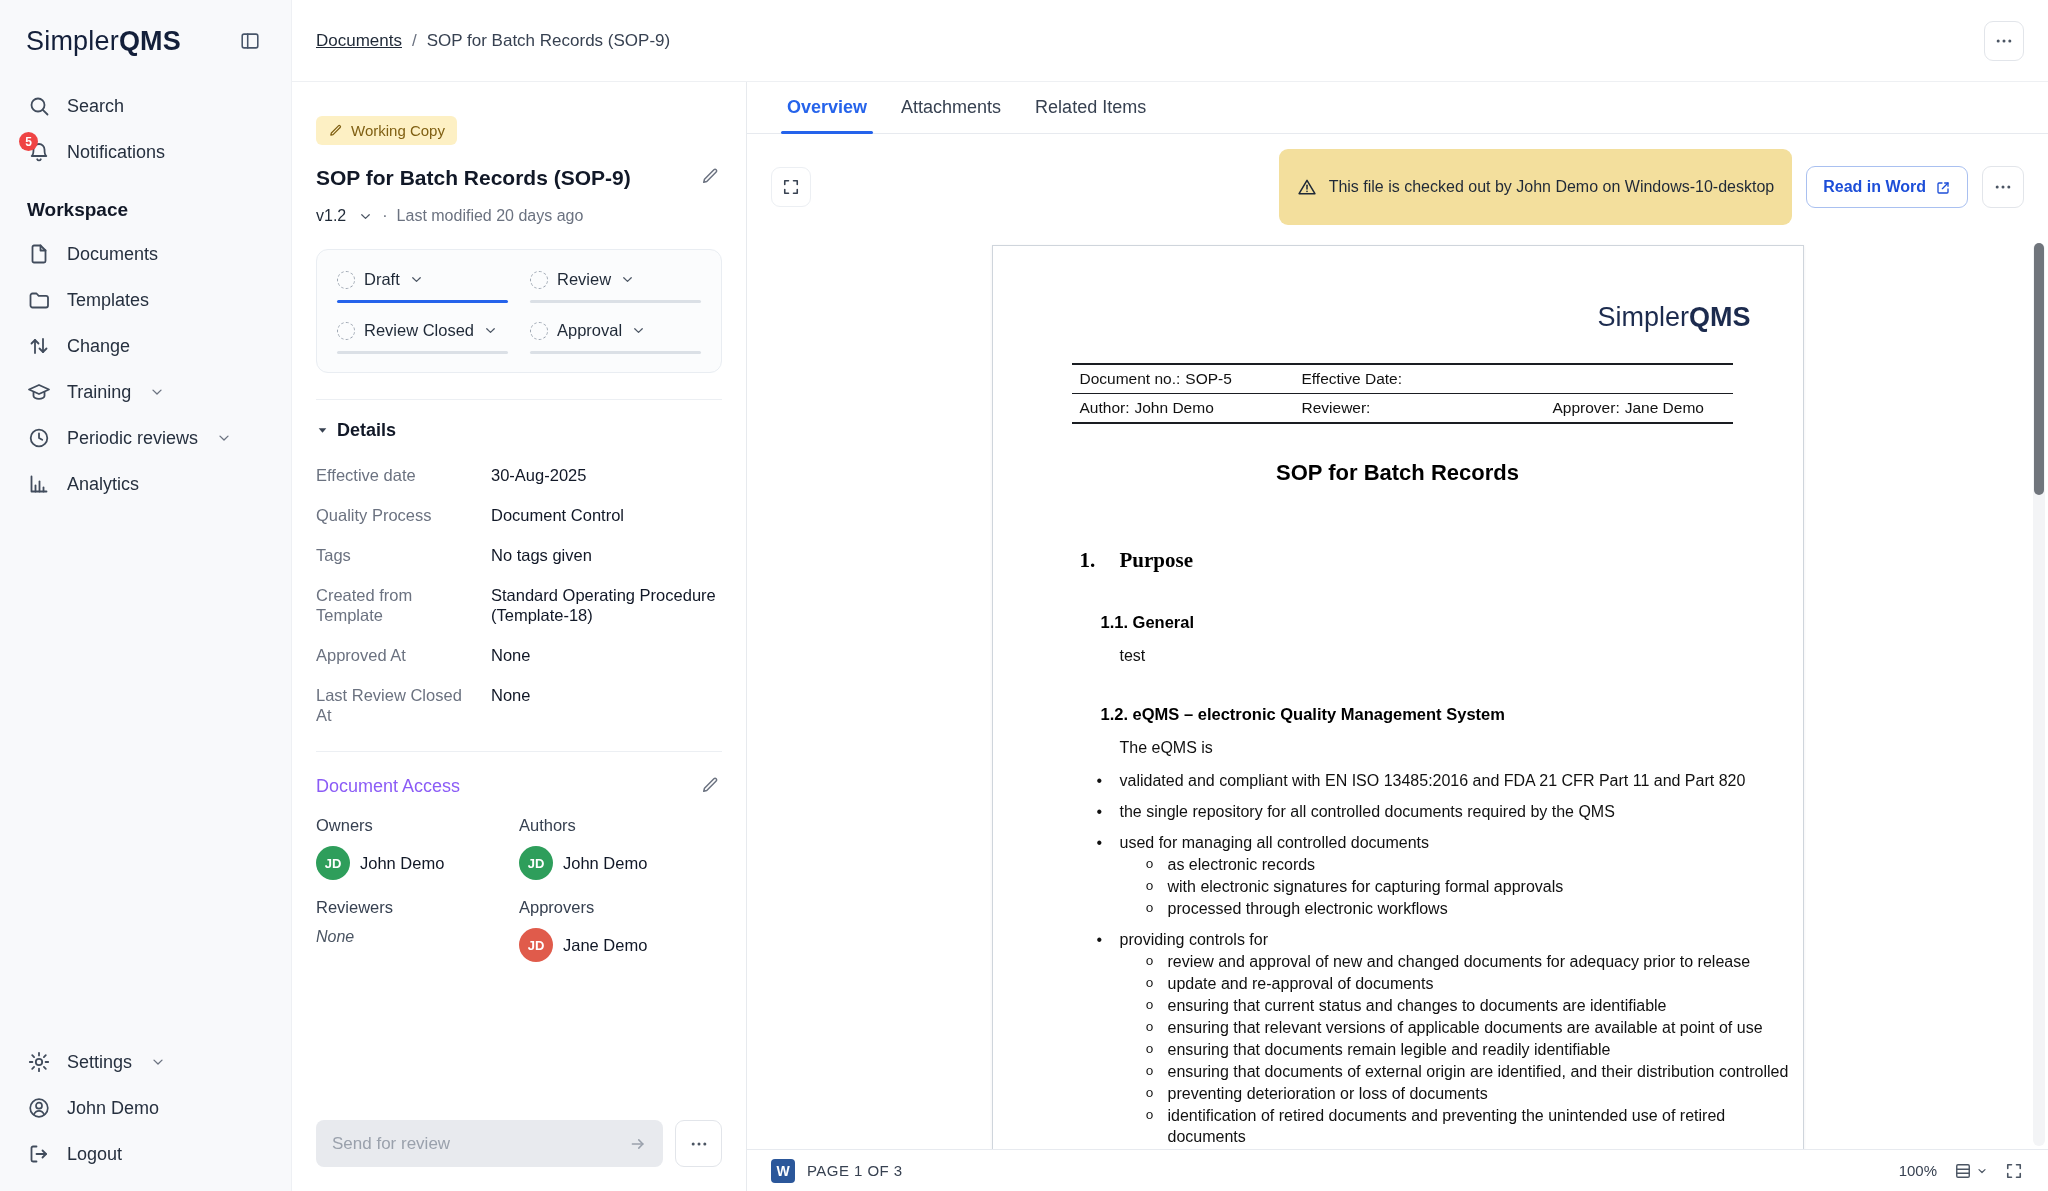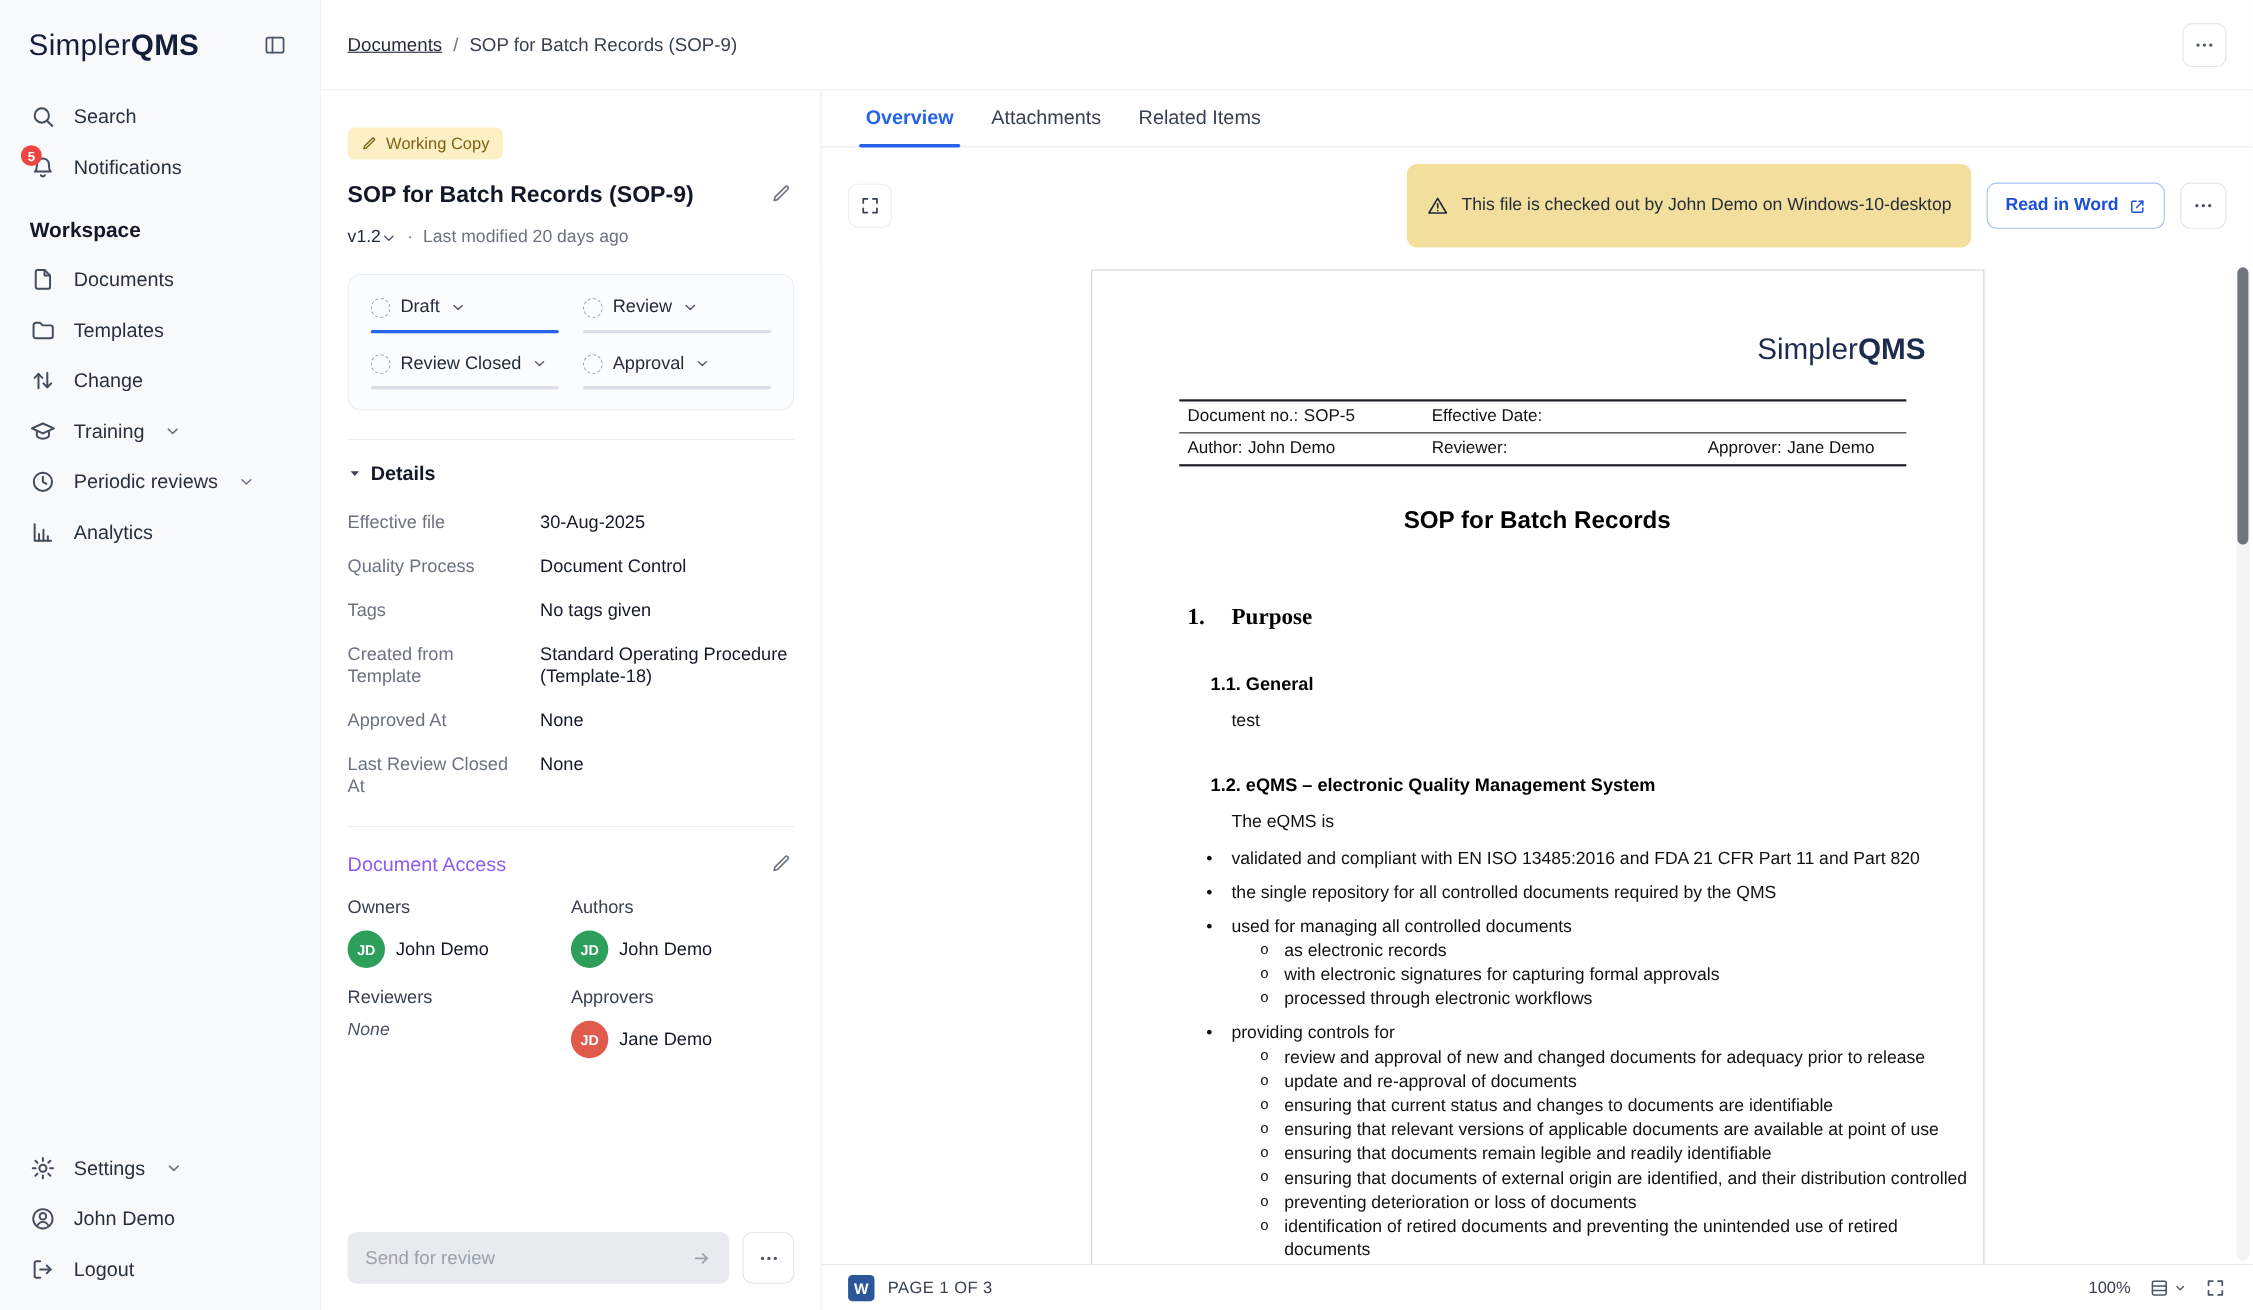--- a/index.html
+++ b/index.html
@@ -34,21 +34,21 @@
   .main{flex:1;display:flex;min-height:0}
 
   
   .doc-panel{width:455px;flex:0 0 455px;border-right:1px solid #e7eaee;padding:34px 24px 24px;display:flex;flex-direction:column;overflow:hidden}
   .wc-badge{display:inline-flex;align-items:center;gap:8px;background:#fdf0c4;color:#806013;font-size:15px;border-radius:6px;padding:6px 12px;width:max-content}
   .wc-badge .ic{width:15px;height:15px}
   .title-row{display:flex;align-items:flex-start;justify-content:space-between;margin-top:20px;gap:10px}
   .doc-title-panel{font-size:21px;font-weight:bold;color:#111827;line-height:26px}
   .pencil-btn{border:none;background:none;color:#6b7280;width:24px;height:24px;cursor:pointer;flex:none}
   .ver-row{display:flex;align-items:center;gap:9px;margin-top:16px;font-size:16px;color:#6b7280}
-  .ver{color:#1f2937;display:inline-flex;align-items:center;gap:0;cursor:pointer}
+  .ver{color:#1f2937;display:inline-flex;align-items:center;gap:12px;cursor:pointer}
   .ver .ic{width:15px;height:15px;color:#4b5563}
 
   .wf-card{background:#fbfcfd;border:1px solid #e9edf2;border-radius:12px;padding:20px 20px 18px;display:grid;grid-template-columns:1fr 1fr;column-gap:22px;row-gap:18px;margin-top:24px}
   .wf-step{display:flex;flex-direction:column;gap:11px;cursor:pointer}
   .wf-top{display:flex;align-items:center;gap:9px;font-size:16.5px;color:#1f2937;white-space:nowrap}
   .dashed-circle{width:18px;height:18px;border:1.6px dashed #9aa3af;border-radius:50%;flex:none}
   .wf-top .ic{width:15px;height:15px;color:#4b5563}
   .wf-bar{height:3px;border-radius:2px;background:#dbe0e6}
   .wf-step.active .wf-bar{background:#2563eb}
 
@@ -391,21 +391,21 @@
           <span class="ic">
             <svg viewBox="0 0 24 24">
                 <path d="M12 16L5 8h14z" fill="currentColor"></path>
               </svg>
           </span>
           <span>Details</span>
         </div>
 
         <div class="detail-rows">
           <div class="drow">
-            <span class="dlabel">Effective file</span>
+            <span class="dlabel">Effective date</span>
             <span class="dvalue">30-Aug-2025</span>
           </div>
           <div class="drow">
             <span class="dlabel">Quality Process</span>
             <span class="dvalue">Document Control</span>
           </div>
           <div class="drow">
             <span class="dlabel">Tags</span>
             <span class="dvalue">No tags given</span>
           </div>

